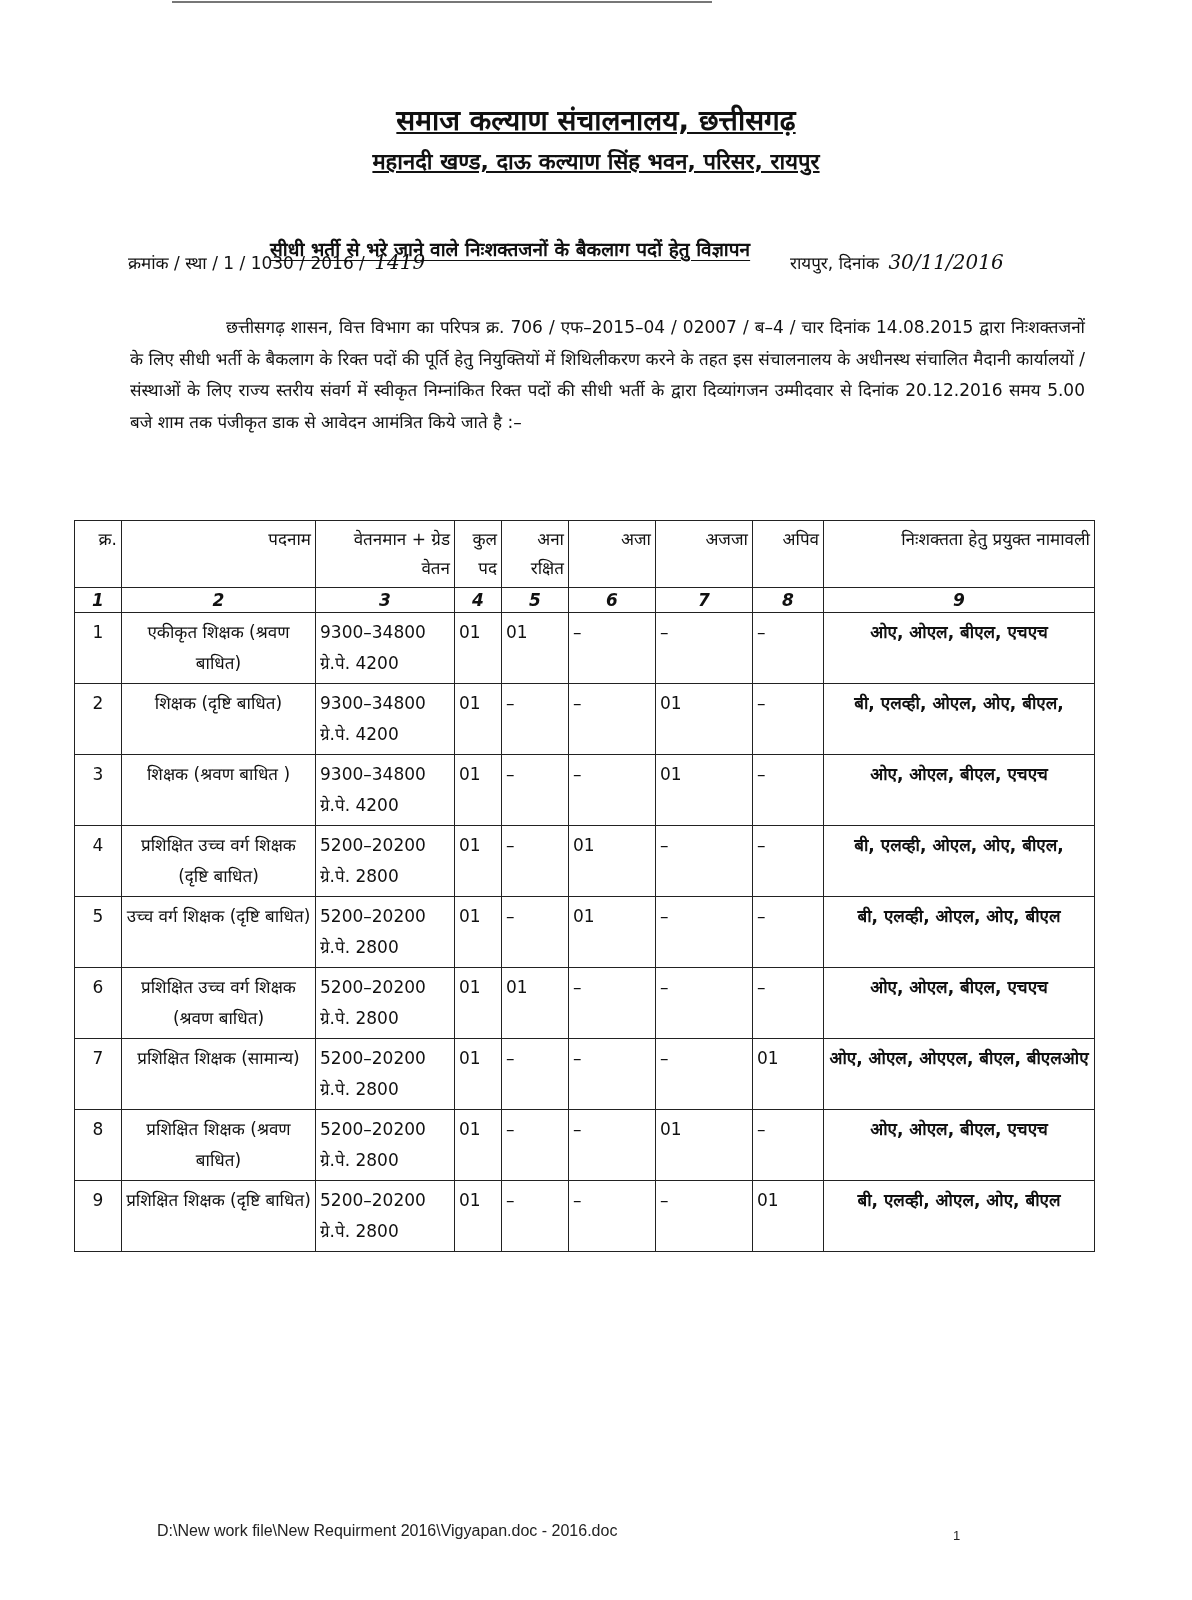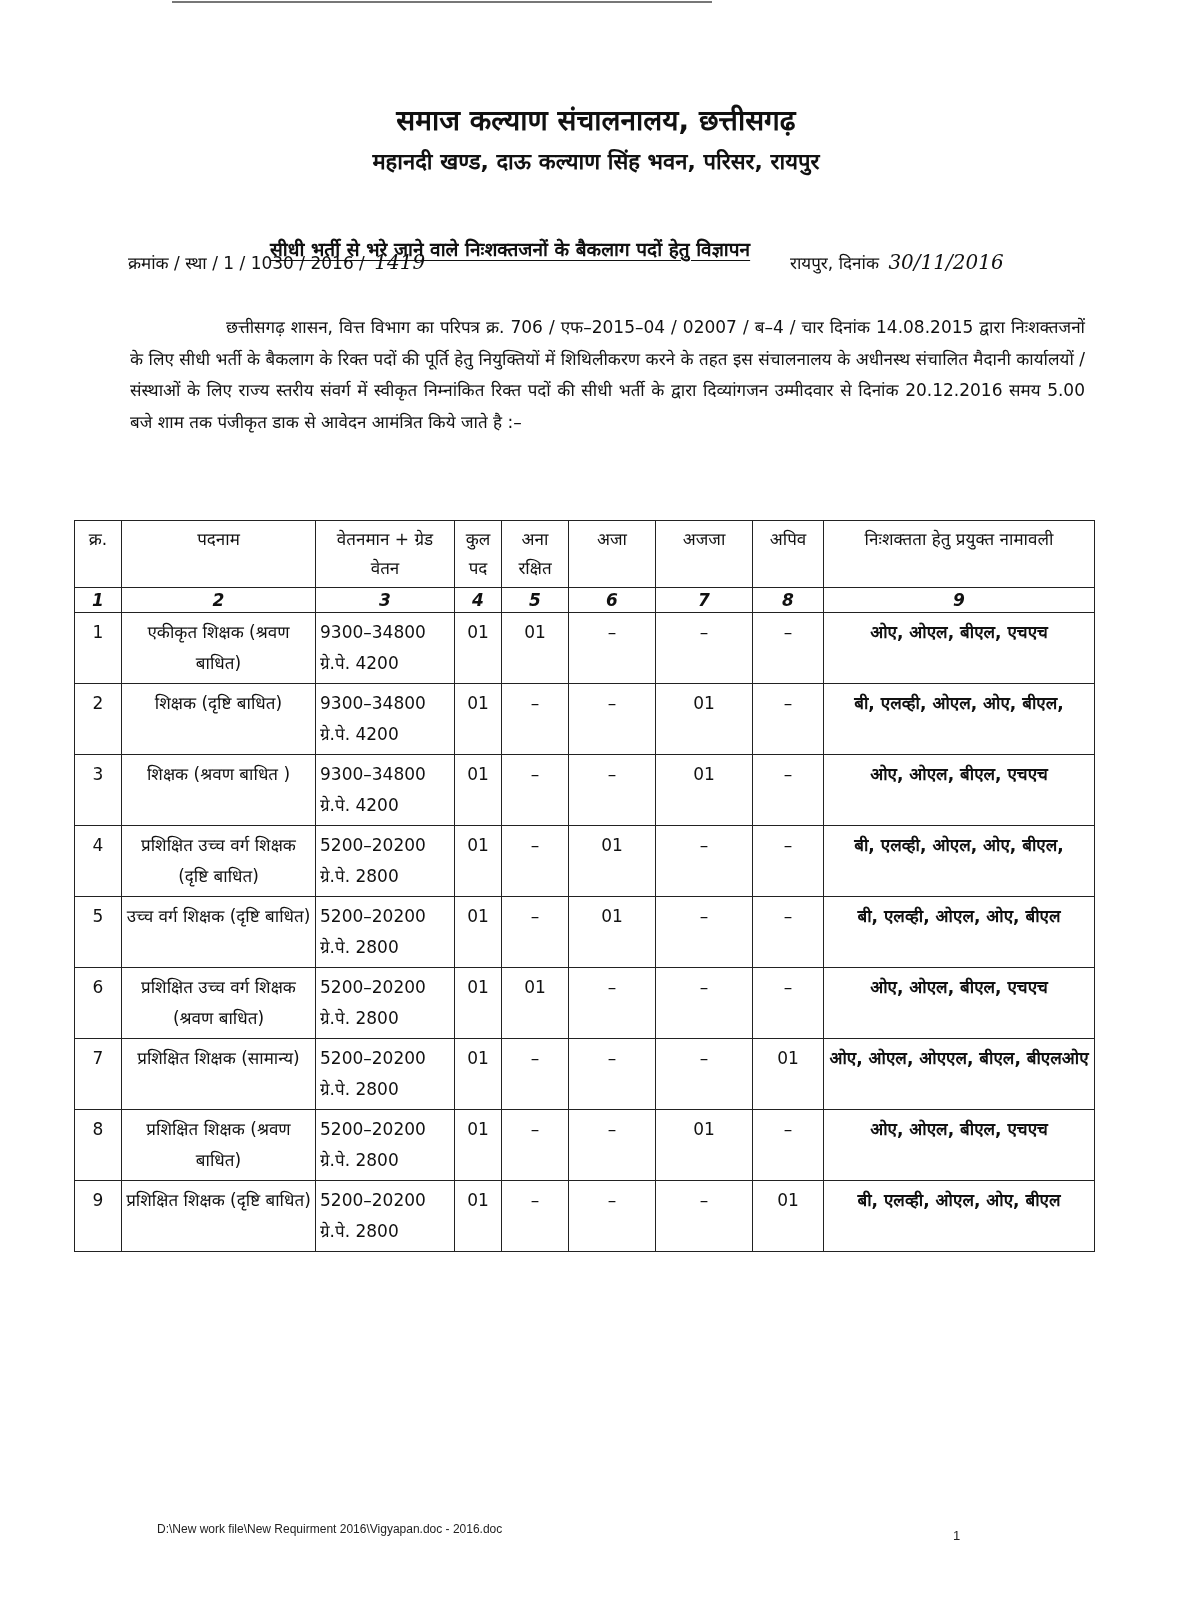--- a/index.html
+++ b/index.html
@@ -7,21 +7,21 @@
     width: 1192px; height: 1600px; position: relative; overflow: hidden;
     font-family: "DejaVu Sans", "Liberation Sans", sans-serif;
     color: #111;
   }
   .scan-top-line {
     position: absolute; left: 172px; top: 1px; width: 540px; height: 2px;
     background: #777;
   }
   .hdr {
     position: absolute; left: 0; width: 1192px; text-align: center;
-    font-weight: bold; color: #111;
+    font-weight: bold; color: #111; text-decoration: underline;
   }
   .hdr1 { top: 100px; font-size: 28px; }
   .hdr2 { top: 145px; font-size: 22px; }
   .hdr3 {
     top: 196px; font-size: 19px; left: 270px; width: 680px;
     text-decoration: underline; text-underline-offset: 4px; text-align: left; margin-top: 40px;
   }
   .refline {
     position: absolute; top: 250px; font-size: 17px;
   }
@@ -37,31 +37,31 @@
   }
   table.posts {
     position: absolute; left: 74px; top: 520px;
     border-collapse: collapse; font-size: 17px;
     font-family: "DejaVu Sans", "Liberation Sans", sans-serif;
   }
   table.posts th, table.posts td {
     border: 1.5px solid #222; vertical-align: top; padding: 4px 4px;
     line-height: 31px;
   }
-  table.posts th { font-weight: normal; text-align: center; line-height: 29px; }
+  table.posts th { font-weight: normal; text-align: right; line-height: 29px; }
   table.posts tr.colnum td {
     font-style: italic; text-align: center; padding: 0 4px; line-height: 24px; font-weight: bold;
   }
   td.c-no { width: 38px; text-align: center; }
   td.c-name { width: 185px; text-align: center; }
   td.c-pay { width: 130px; text-align: left; }
-  td.c-num { text-align: center; }
+  td.c-num { }
   td.c-list { width: 262px; text-align: center; padding-left: 8px; font-weight: bold; }
   .footer-path {
-    position: absolute; left: 157px; top: 1522px; font-size: 12px; color: #222;
+    position: absolute; left: 157px; top: 1522px; font-size: 16px; color: #222;
     font-family: "Liberation Sans", sans-serif;
   }
   .footer-page {
     position: absolute; left: 953px; top: 1528px; font-size: 13px; color: #222;
     font-family: "Liberation Sans", sans-serif;
   }
 </style>
 </head>
 <body>
 

